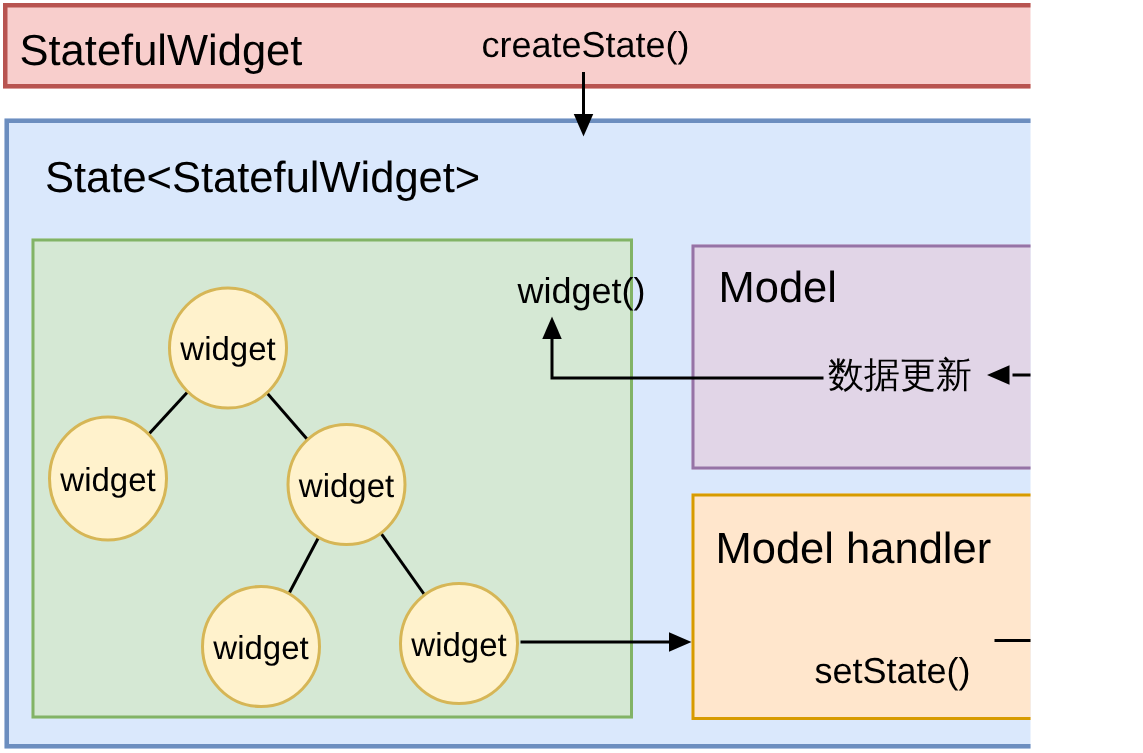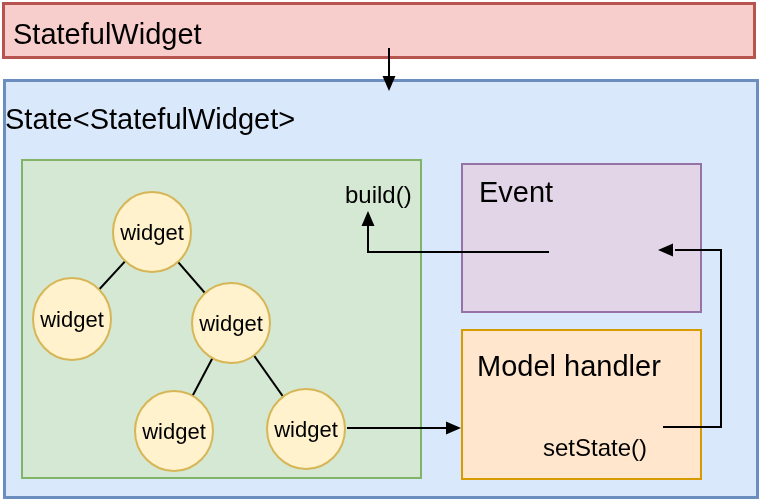--- a/index.html
+++ b/index.html
@@ -2,21 +2,21 @@
 <html><head>
 <meta charset="utf-8">
 <style>
   html, body {
     margin: 0;
     padding: 0;
     background: #ffffff;
   }
   #stage {
     position: relative;
-    width: 762px;
+    width: 687px;
     height: 502px;
     background: #ffffff;
     font-family: "Liberation Sans", "DejaVu Sans", sans-serif;
     color: #000000;
     overflow: hidden;
   }
   .box {
     position: absolute;
     box-sizing: border-box;
   }
@@ -47,21 +47,21 @@
   }
   .lbl {
     position: absolute;
     white-space: nowrap;
     line-height: 1.15;
   }
   .lbl-title { font-size: 29px; }
   .lbl-method { font-size: 24px; }
   .lbl-stateful-widget { left: 13px;  top: 18px;  }
   .lbl-create-state    { left: 321px; top: 17px;  }
-  .lbl-state-title     { left: 5px;  top: 103px; }
+  .lbl-state-title     { left: 30px;  top: 103px; }
   .lbl-build           { left: 345px; top: 181px; }
   .lbl-model           { left: 479px; top: 176px; }
   .lbl-data-update     { left: 552px; top: 237px; }
   .lbl-event-handler   { left: 477px; top: 350px; }
   .lbl-set-state       { left: 543px; top: 414px; margin-top: 20px; }
   #overlay {
     position: absolute;
     left: 0; top: 0;
     width: 762px; height: 502px;
     pointer-events: none;
@@ -82,23 +82,25 @@
 
 <div id="stage">
 
   <div class="box box-red"></div>
   <div class="box box-blue"></div>
   <div class="box box-green"></div>
   <div class="box box-purple"></div>
   <div class="box box-orange"></div>
 
   <div class="lbl lbl-title lbl-stateful-widget">StatefulWidget</div>
+  <div class="lbl lbl-method lbl-create-state">createState()</div>
   <div class="lbl lbl-title lbl-state-title">State&lt;StatefulWidget&gt;</div>
-  <div class="lbl lbl-method lbl-build">build()</div>
-  <div class="lbl lbl-title lbl-model">Event</div>
+  <div class="lbl lbl-method lbl-build">widget()</div>
+  <div class="lbl lbl-title lbl-model">Model</div>
+  <div class="lbl lbl-method lbl-data-update">数据更新</div>
   <div class="lbl lbl-title lbl-event-handler">Model handler</div>
   <div class="lbl lbl-method lbl-set-state">setState()</div>
 
   <svg id="overlay" viewBox="0 0 762 502" xmlns="http://www.w3.org/2000/svg">
 
     <line class="tree-edge" x1="152" y1="232" x2="72" y2="319"></line>
     <line class="tree-edge" x1="152" y1="232" x2="231" y2="323"></line>
     <line class="tree-edge" x1="231" y1="323" x2="174" y2="431"></line>
     <line class="tree-edge" x1="231" y1="323" x2="306" y2="429"></line>
 

